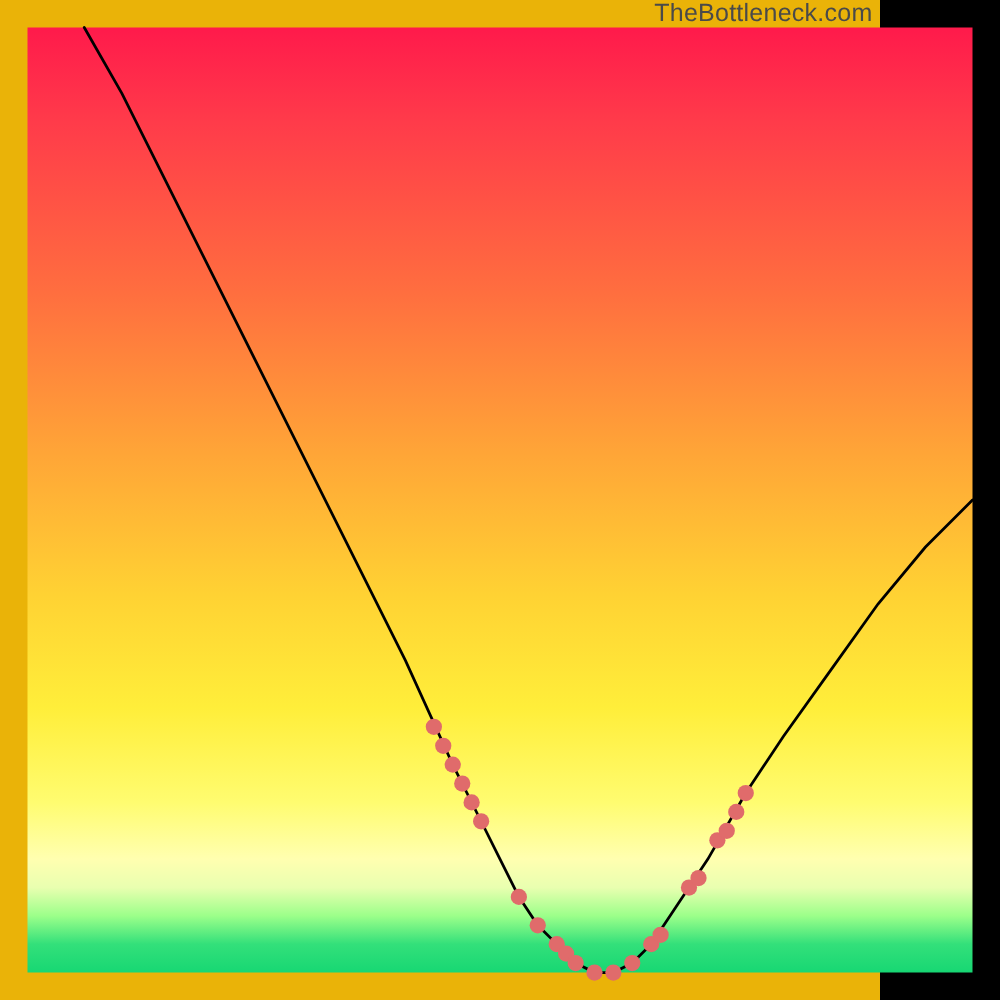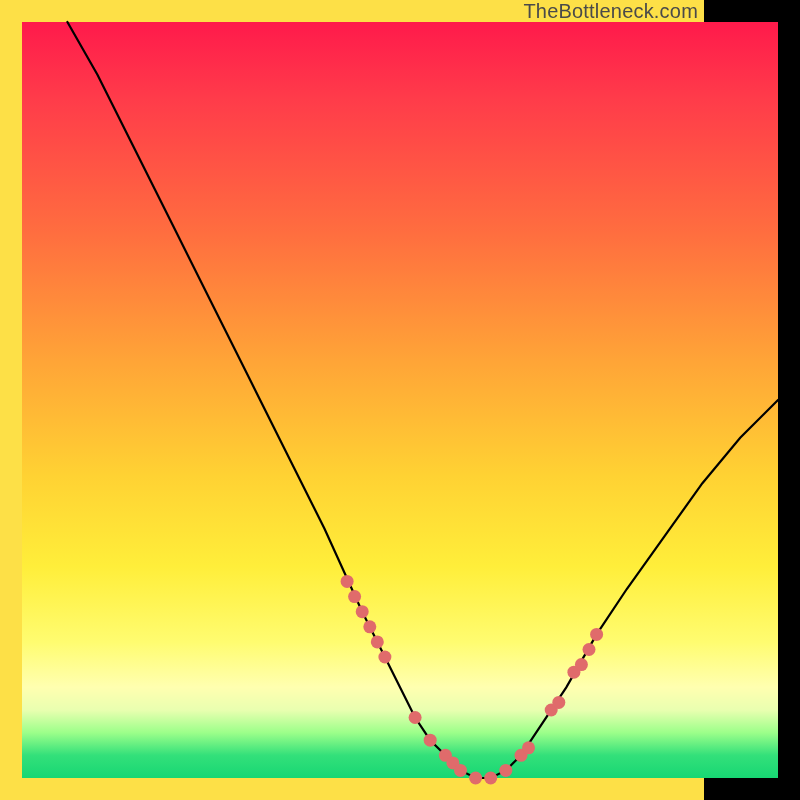--- a/index.html
+++ b/index.html
@@ -8,21 +8,21 @@
     width: 800px;
     height: 800px;
     overflow: hidden;
     background: #000;
     font-family: Arial, Helvetica, sans-serif;
   }
   .frame {
     position: relative;
     width: 704px;
     height: 800px;
-    background: #fde047;
+    background: #eab308;
   }
   .plot-area {
     position: absolute;
     left: 22px;
     top: 22px;
     width: 756px;
     height: 756px;
     
     background: linear-gradient(
       to bottom,

